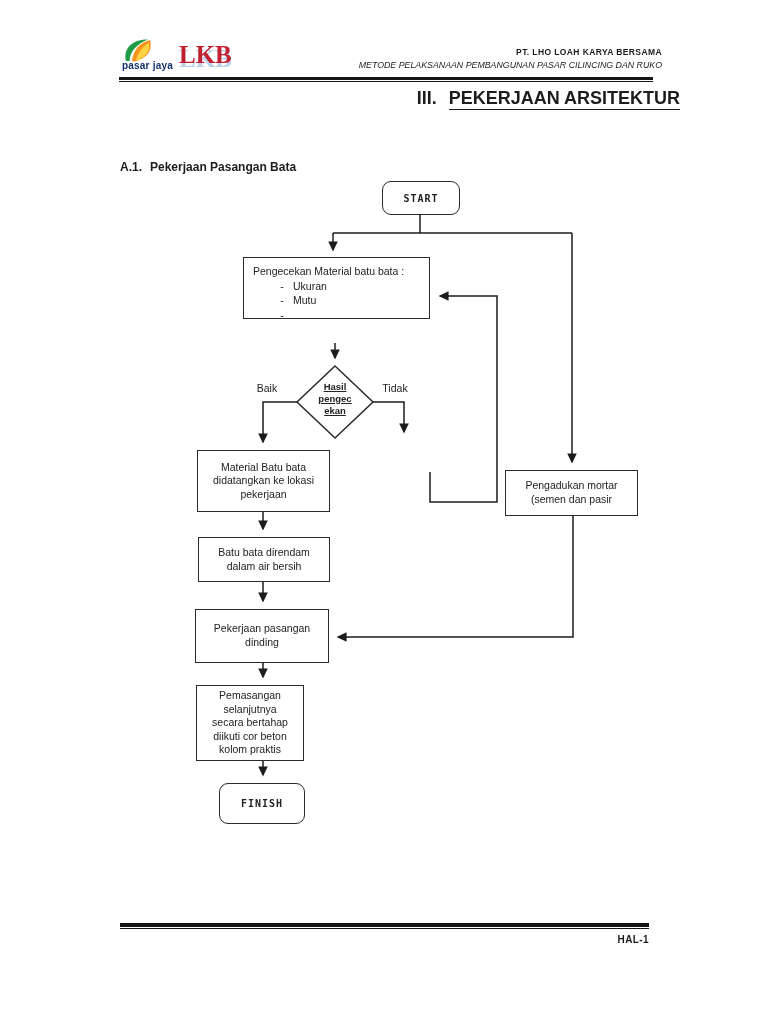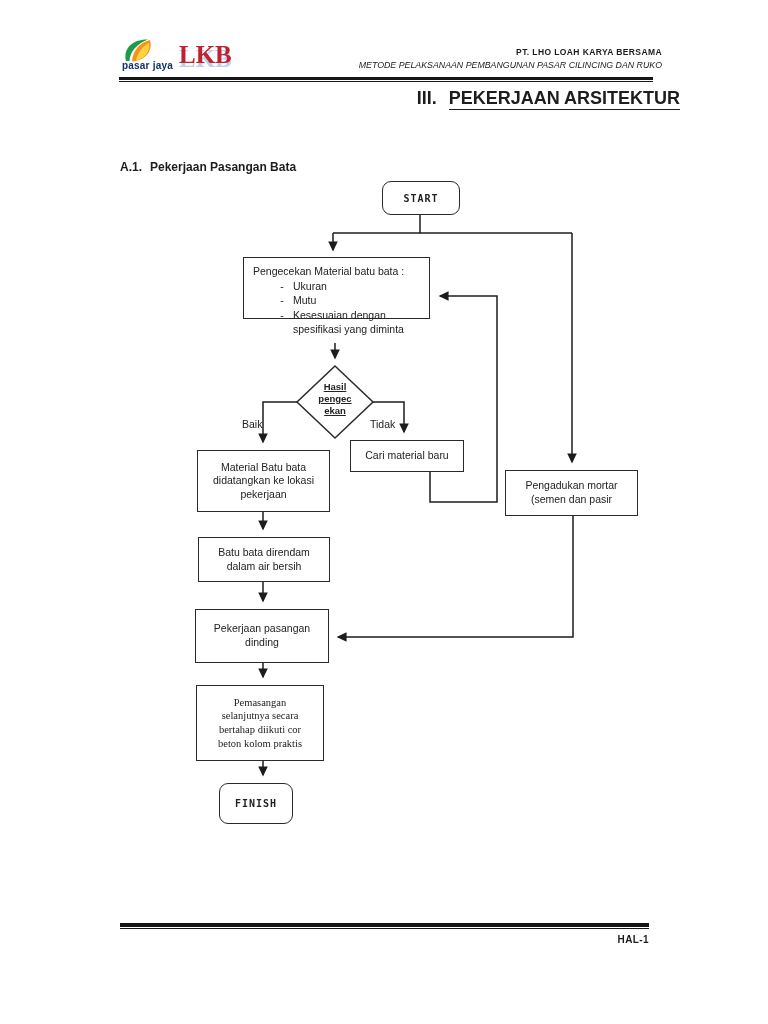--- a/index.html
+++ b/index.html
@@ -42,25 +42,25 @@
   .fc-check { left: 243px; top: 257px; width: 187px; height: 62px; display: block; text-align: left;
               padding: 7px 6px 0 9px; }
   .fc-check .check-row { display: flex; margin-top: 1px; }
   .fc-check .dash { display: inline-block; width: 22px; text-align: center; margin-left: 18px; flex: none; }
   .fc-check .item-text { flex: 1; }
   .fc-cari { left: 350px; top: 440px; width: 114px; height: 32px; }
   .fc-material { left: 197px; top: 450px; width: 133px; height: 62px; padding: 0 8px; }
   .fc-rendam { left: 198px; top: 537px; width: 132px; height: 45px; padding: 0 10px; }
   .fc-mortar { left: 505px; top: 470px; width: 133px; height: 46px; padding: 0 8px; }
   .fc-pasangan { left: 195px; top: 609px; width: 134px; height: 54px; padding: 0 8px; }
-  .fc-pemasangan { left: 196px; top: 685px; width: 128px; height: 76px; padding: 0 14px; font-family: Liberation Serif, serif; }
-  .fc-finish { left: 219px; top: 783px; width: 74px; height: 41px; }
+  .fc-pemasangan { left: 196px; top: 685px; width: 108px; height: 76px; padding: 0 14px; }
+  .fc-finish { left: 219px; top: 783px; width: 86px; height: 41px; }
   .diamond-label { position: absolute; left: 300px; top: 381px; width: 70px; text-align: center;
                    font-size: 9.5px; font-weight: bold; line-height: 1.25; color: #222; text-decoration: underline; }
-  .branch-label { position: absolute; width: 50px; font-size: 10.5px; color: #222; margin-top: 36px; }
+  .branch-label { position: absolute; width: 50px; text-align: center; font-size: 10.5px; color: #222; }
   .branch-baik { left: 242px; top: 382px; }
   .branch-tidak { left: 370px; top: 382px; }
 
   
   .footer-rule { position: absolute; left: 120px; top: 923px; width: 529px; height: 6px;
                  background: linear-gradient(#141414 0 4px, #ffffff 4px 4.8px, #141414 4.8px 6px); }
   .page-num { position: absolute; right: 119px; top: 934px; font-size: 10px; font-weight: bold;
               letter-spacing: 0.4px; color: #1c1c1c; }
 </style>
 </head>
@@ -122,34 +122,32 @@
     <div class="check-row">
       <span class="dash">-</span>
       <span class="item-text">Ukuran</span>
     </div>
     <div class="check-row">
       <span class="dash">-</span>
       <span class="item-text">Mutu</span>
     </div>
     <div class="check-row">
       <span class="dash">-</span>
-      <span class="item-text">Kesesuaian dengan spesifikasi yang diminta</span>
     </div>
   </div>
 
   <div class="diamond-label">
     <div>Hasil</div>
     <div>pengec</div>
     <div>ekan</div>
   </div>
 
   <div class="branch-label branch-baik">Baik</div>
   <div class="branch-label branch-tidak">Tidak</div>
 
-  <div class="fc-box fc-cari">Cari material baru</div>
   <div class="fc-box fc-rendam">Batu bata direndam dalam air bersih</div>
   <div class="fc-box fc-material">Material Batu bata didatangkan ke lokasi pekerjaan</div>
   <div class="fc-box fc-mortar">Pengadukan mortar (semen dan pasir</div>
   <div class="fc-box fc-pasangan">Pekerjaan pasangan dinding</div>
   <div class="fc-box fc-pemasangan">Pemasangan selanjutnya secara bertahap diikuti cor beton kolom praktis</div>
   <div class="fc-box fc-terminal fc-finish">FINISH</div>
 
   <div class="footer-rule"></div>
   <div class="page-num">HAL-1</div>
 

